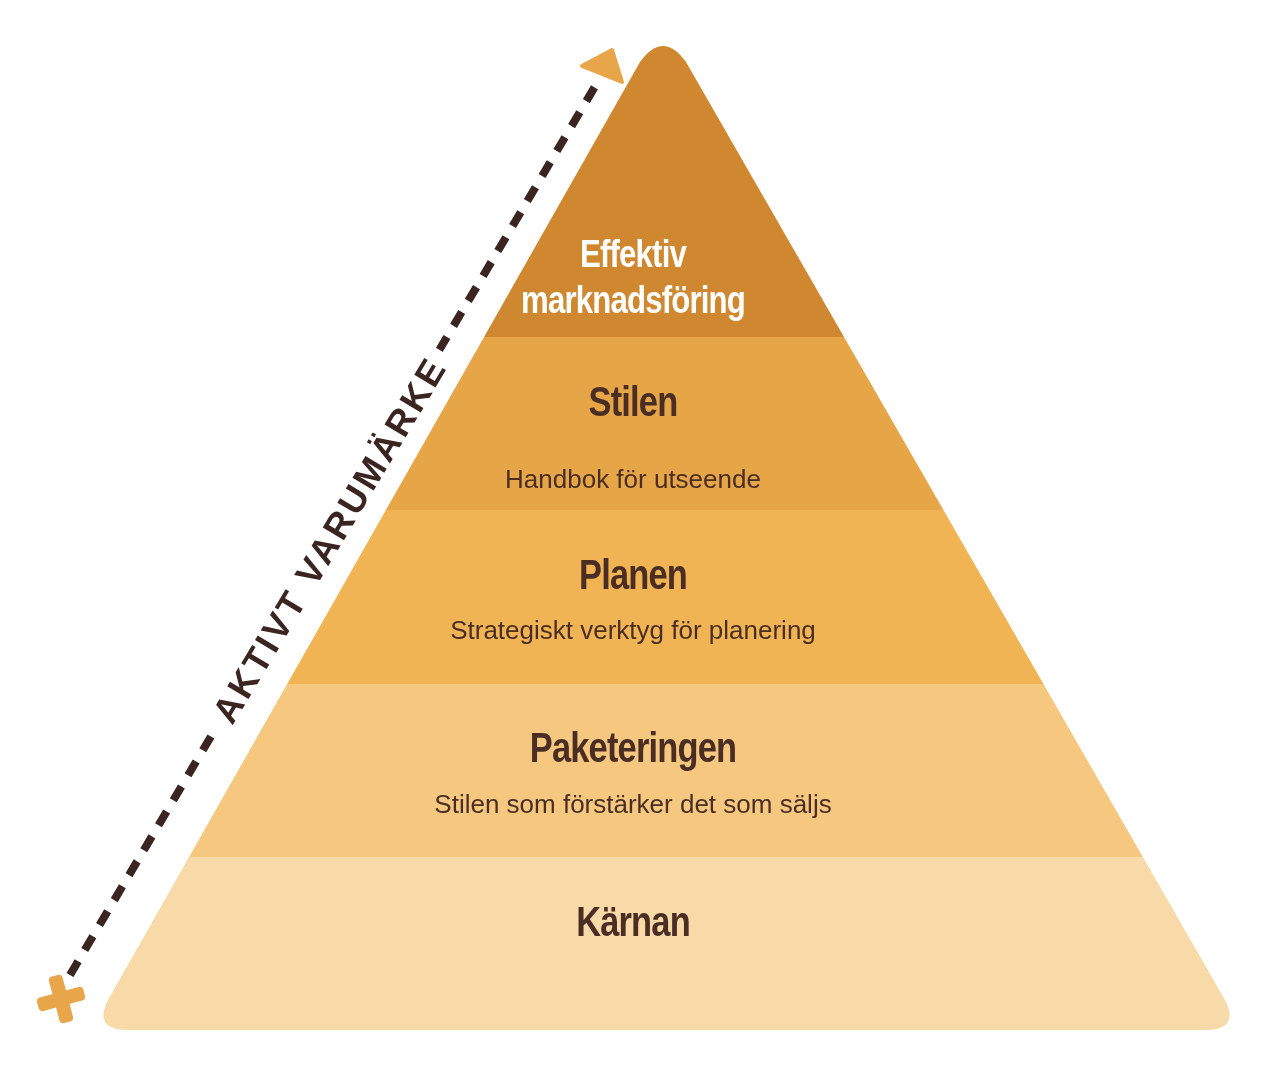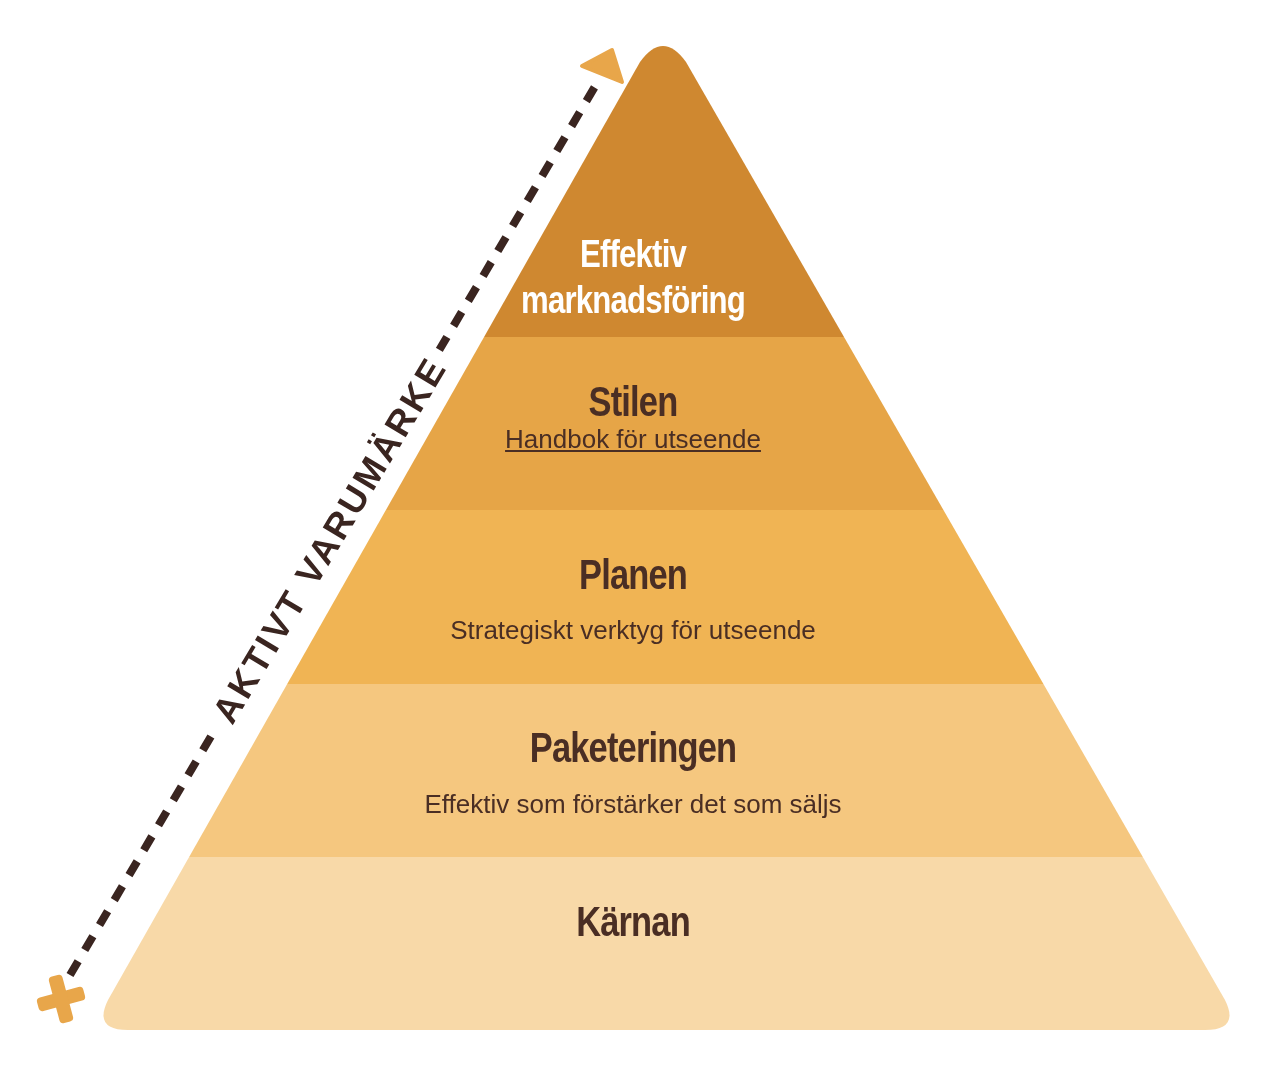--- a/index.html
+++ b/index.html
@@ -37,22 +37,22 @@
       <rect x="-7" y="-24" width="14" height="48" rx="4" fill="#e8a64a"></rect>
     </g>
   </svg>
 
   <div class="side-label">AKTIVT VARUMÄRKE</div>
 
   <div class="label title title-top" style="top:232px;">Effektiv</div>
   <div class="label title title-top" style="top:278px;">marknadsföring</div>
 
   <div class="label title" style="top:378px;">Stilen</div>
-  <div class="label sub" style="top:424px;text-decoration:underline;">Handbok för utseende</div>
+  <div class="label sub" style="top:464px;">Handbok för utseende</div>
 
   <div class="label title" style="top:551px;">Planen</div>
-  <div class="label sub" style="top:615px;">Strategiskt verktyg för utseende</div>
+  <div class="label sub" style="top:615px;">Strategiskt verktyg för planering</div>
 
   <div class="label title" style="top:724px;">Paketeringen</div>
-  <div class="label sub" style="top:789px;">Effektiv som förstärker det som säljs</div>
+  <div class="label sub" style="top:789px;">Stilen som förstärker det som säljs</div>
 
   <div class="label title" style="top:898px;">Kärnan</div>
 </div>
 
 </body></html>

